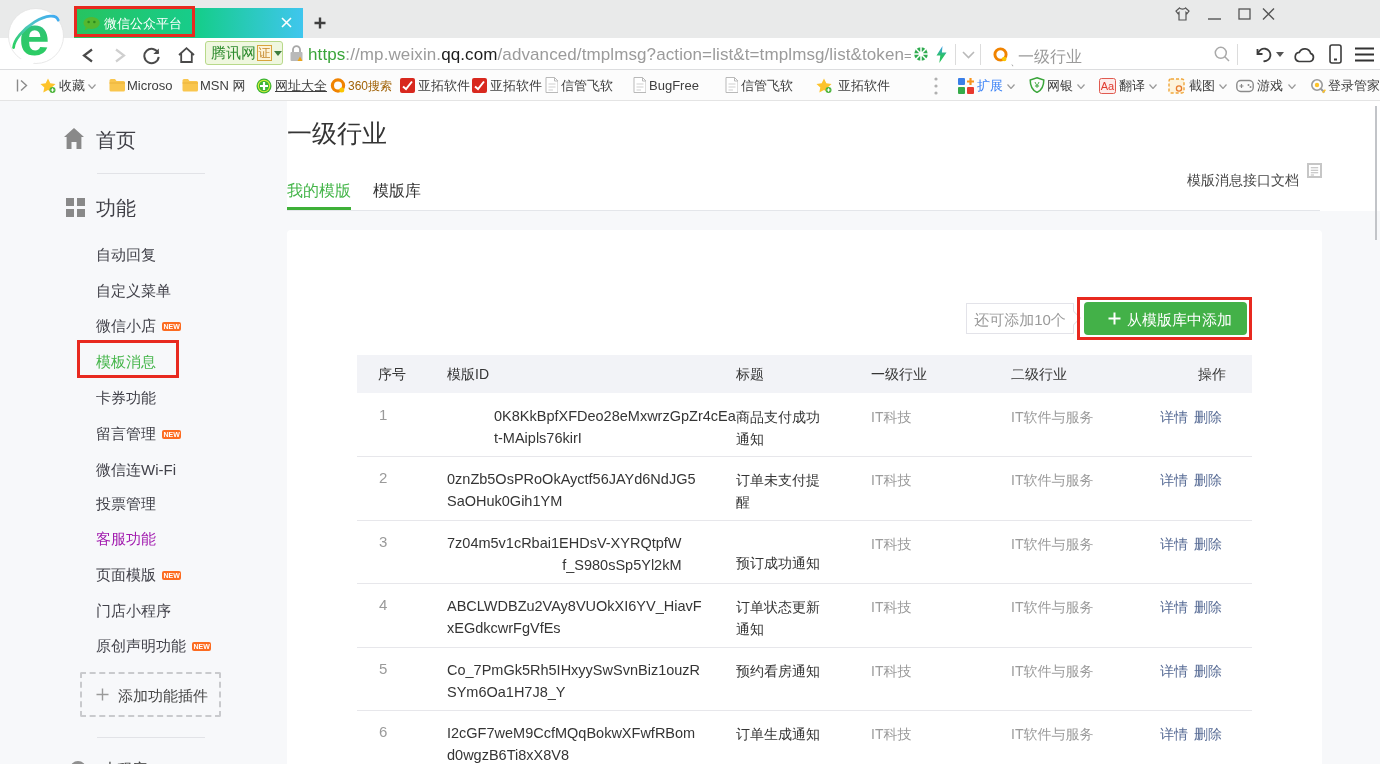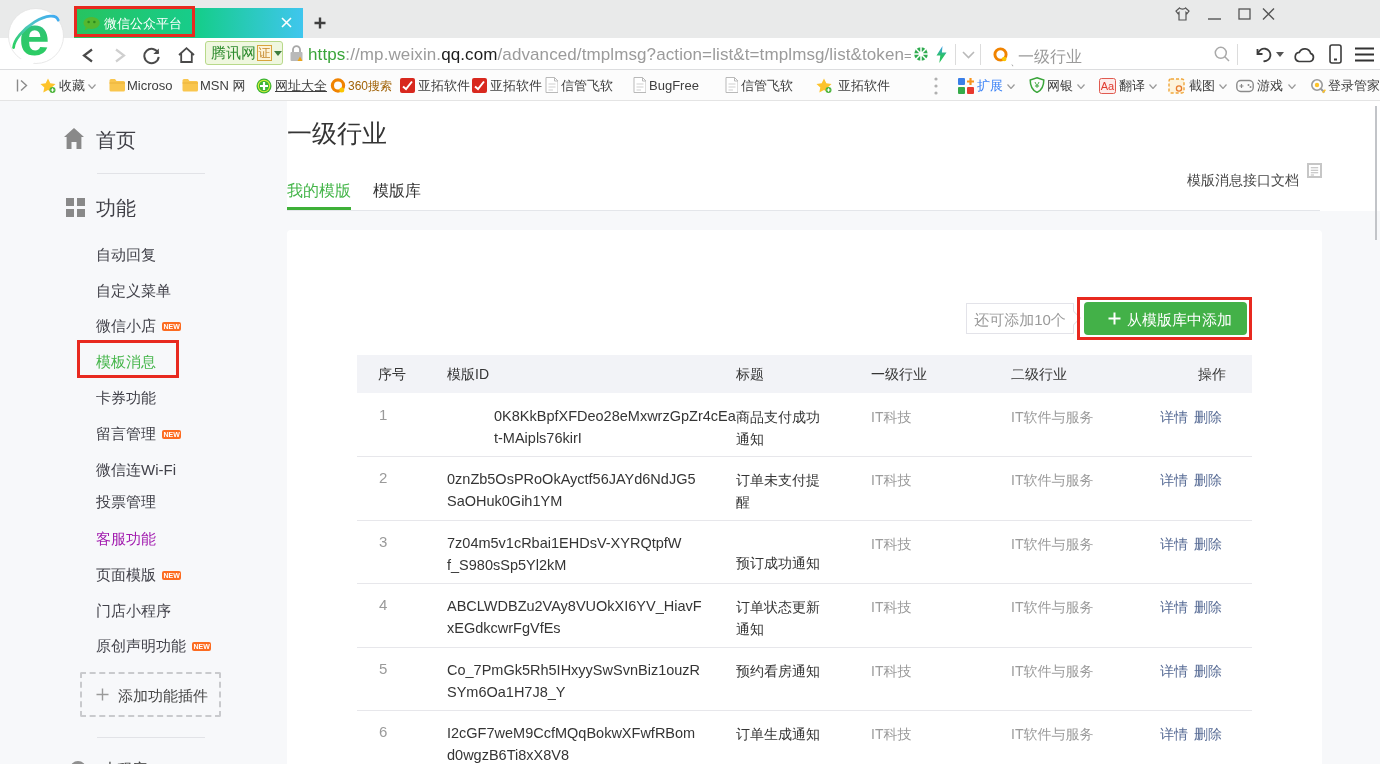--- a/index.html
+++ b/index.html
@@ -291,21 +291,21 @@
 </svg>
 <div class="abs" style="left:96px;top:195px;font-size:20px;color:#3f3f46;">功能</div>
 
 <div class="abs" style="left:96px;top:245px;font-size:15px;line-height:20px;color:#42424a;white-space:nowrap;">自动回复</div>
 <div class="abs" style="left:96px;top:281px;font-size:15px;line-height:20px;color:#42424a;white-space:nowrap;">自定义菜单</div>
 <div class="abs" style="left:96px;top:316px;font-size:15px;line-height:20px;color:#42424a;white-space:nowrap;">微信小店<span style="display:inline-block;margin-left:6px;vertical-align:2px;background:#fc6b20;color:#fff;font-size:7px;font-weight:bold;line-height:7px;padding:1px 1.5px;border-radius:2px;">NEW</span></div>
 <div class="abs" style="left:96px;top:352px;font-size:15px;line-height:20px;color:#44b549;white-space:nowrap;">模板消息</div>
 <div class="abs" style="left:96px;top:388px;font-size:15px;line-height:20px;color:#42424a;white-space:nowrap;">卡券功能</div>
 <div class="abs" style="left:96px;top:424px;font-size:15px;line-height:20px;color:#42424a;white-space:nowrap;">留言管理<span style="display:inline-block;margin-left:6px;vertical-align:2px;background:#fc6b20;color:#fff;font-size:7px;font-weight:bold;line-height:7px;padding:1px 1.5px;border-radius:2px;">NEW</span></div>
 <div class="abs" style="left:96px;top:460px;font-size:15px;line-height:20px;color:#42424a;white-space:nowrap;">微信连Wi-Fi</div>
-<div class="abs" style="left:96px;top:494px;font-size:15px;line-height:20px;color:#42424a;white-space:nowrap;font-family:Liberation Mono, monospace;">投票管理</div>
+<div class="abs" style="left:96px;top:494px;font-size:15px;line-height:20px;color:#42424a;white-space:nowrap;">投票管理</div>
 <div class="abs" style="left:96px;top:529px;font-size:15px;line-height:20px;color:#a21caf;white-space:nowrap;">客服功能</div>
 <div class="abs" style="left:96px;top:565px;font-size:15px;line-height:20px;color:#42424a;white-space:nowrap;">页面模版<span style="display:inline-block;margin-left:6px;vertical-align:2px;background:#fc6b20;color:#fff;font-size:7px;font-weight:bold;line-height:7px;padding:1px 1.5px;border-radius:2px;">NEW</span></div>
 <div class="abs" style="left:96px;top:601px;font-size:15px;line-height:20px;color:#42424a;white-space:nowrap;text-align:center;">门店小程序</div>
 <div class="abs" style="left:96px;top:636px;font-size:15px;line-height:20px;color:#42424a;white-space:nowrap;">原创声明功能<span style="display:inline-block;margin-left:6px;vertical-align:2px;background:#fc6b20;color:#fff;font-size:7px;font-weight:bold;line-height:7px;padding:1px 1.5px;border-radius:2px;">NEW</span></div>
 
 <div class="abs" style="left:77px;top:340px;width:102px;height:38px;border:3px solid #e8291f;"></div>
 
 <div class="abs" style="left:80px;top:672px;width:141px;height:45px;border:2px dashed #c9cacd;border-radius:2px;"></div>
 <svg class="abs" style="left:96px;top:688px;" width="13" height="13" viewBox="0 0 13 13">
     <path d="M6.5 0.5 V12.5 M0.5 6.5 H12.5" stroke="#9a9a9a" stroke-width="1.4"></path>
@@ -357,21 +357,21 @@
 <div class="abs" style="left:357px;top:520px;width:895px;height:1px;background:#e7e7eb;"></div>
 <div class="abs" style="left:379px;top:469px;font-size:15px;color:#9a9a9a;">2</div>
 <div class="abs" style="left:447px;top:468px;font-size:14.5px;line-height:22px;color:#353535;">0znZb5OsPRoOkAyctf56JAYd6NdJG5<br>SaOHuk0Gih1YM</div>
 <div class="abs" style="left:736px;top:469px;font-size:14px;line-height:22px;color:#353535;">订单未支付提<br>醒</div>
 <div class="abs" style="left:871px;top:472px;font-size:14px;color:#9a9a9a;">IT科技</div>
 <div class="abs" style="left:1011px;top:472px;font-size:14px;color:#9a9a9a;">IT软件与服务</div>
 <div class="abs" style="left:1160px;top:472px;font-size:14px;color:#576b95;">详情</div>
 <div class="abs" style="left:1194px;top:472px;font-size:14px;color:#576b95;">删除</div>
 <div class="abs" style="left:357px;top:583px;width:895px;height:1px;background:#e7e7eb;"></div>
 <div class="abs" style="left:379px;top:533px;font-size:15px;color:#9a9a9a;">3</div>
-<div class="abs" style="left:447px;top:532px;font-size:14.5px;line-height:22px;color:#353535;">7z04m5v1cRbai1EHDsV-XYRQtpfW<br>f_S980sSp5Yl2kM</div>
+<div class="abs" style="left:447px;top:532px;font-size:14.5px;line-height:22px;color:#353535;text-align:right;">7z04m5v1cRbai1EHDsV-XYRQtpfW<br>f_S980sSp5Yl2kM</div>
 <div class="abs" style="left:736px;top:552px;font-size:14px;line-height:22px;color:#353535;">预订成功通知</div>
 <div class="abs" style="left:871px;top:536px;font-size:14px;color:#9a9a9a;">IT科技</div>
 <div class="abs" style="left:1011px;top:536px;font-size:14px;color:#9a9a9a;">IT软件与服务</div>
 <div class="abs" style="left:1160px;top:536px;font-size:14px;color:#576b95;">详情</div>
 <div class="abs" style="left:1194px;top:536px;font-size:14px;color:#576b95;">删除</div>
 <div class="abs" style="left:357px;top:647px;width:895px;height:1px;background:#e7e7eb;"></div>
 <div class="abs" style="left:379px;top:596px;font-size:15px;color:#9a9a9a;">4</div>
 <div class="abs" style="left:447px;top:595px;font-size:14.5px;line-height:22px;color:#353535;">ABCLWDBZu2VAy8VUOkXI6YV_HiavF<br>xEGdkcwrFgVfEs</div>
 <div class="abs" style="left:736px;top:596px;font-size:14px;line-height:22px;color:#353535;">订单状态更新<br>通知</div>
 <div class="abs" style="left:871px;top:599px;font-size:14px;color:#9a9a9a;">IT科技</div>

